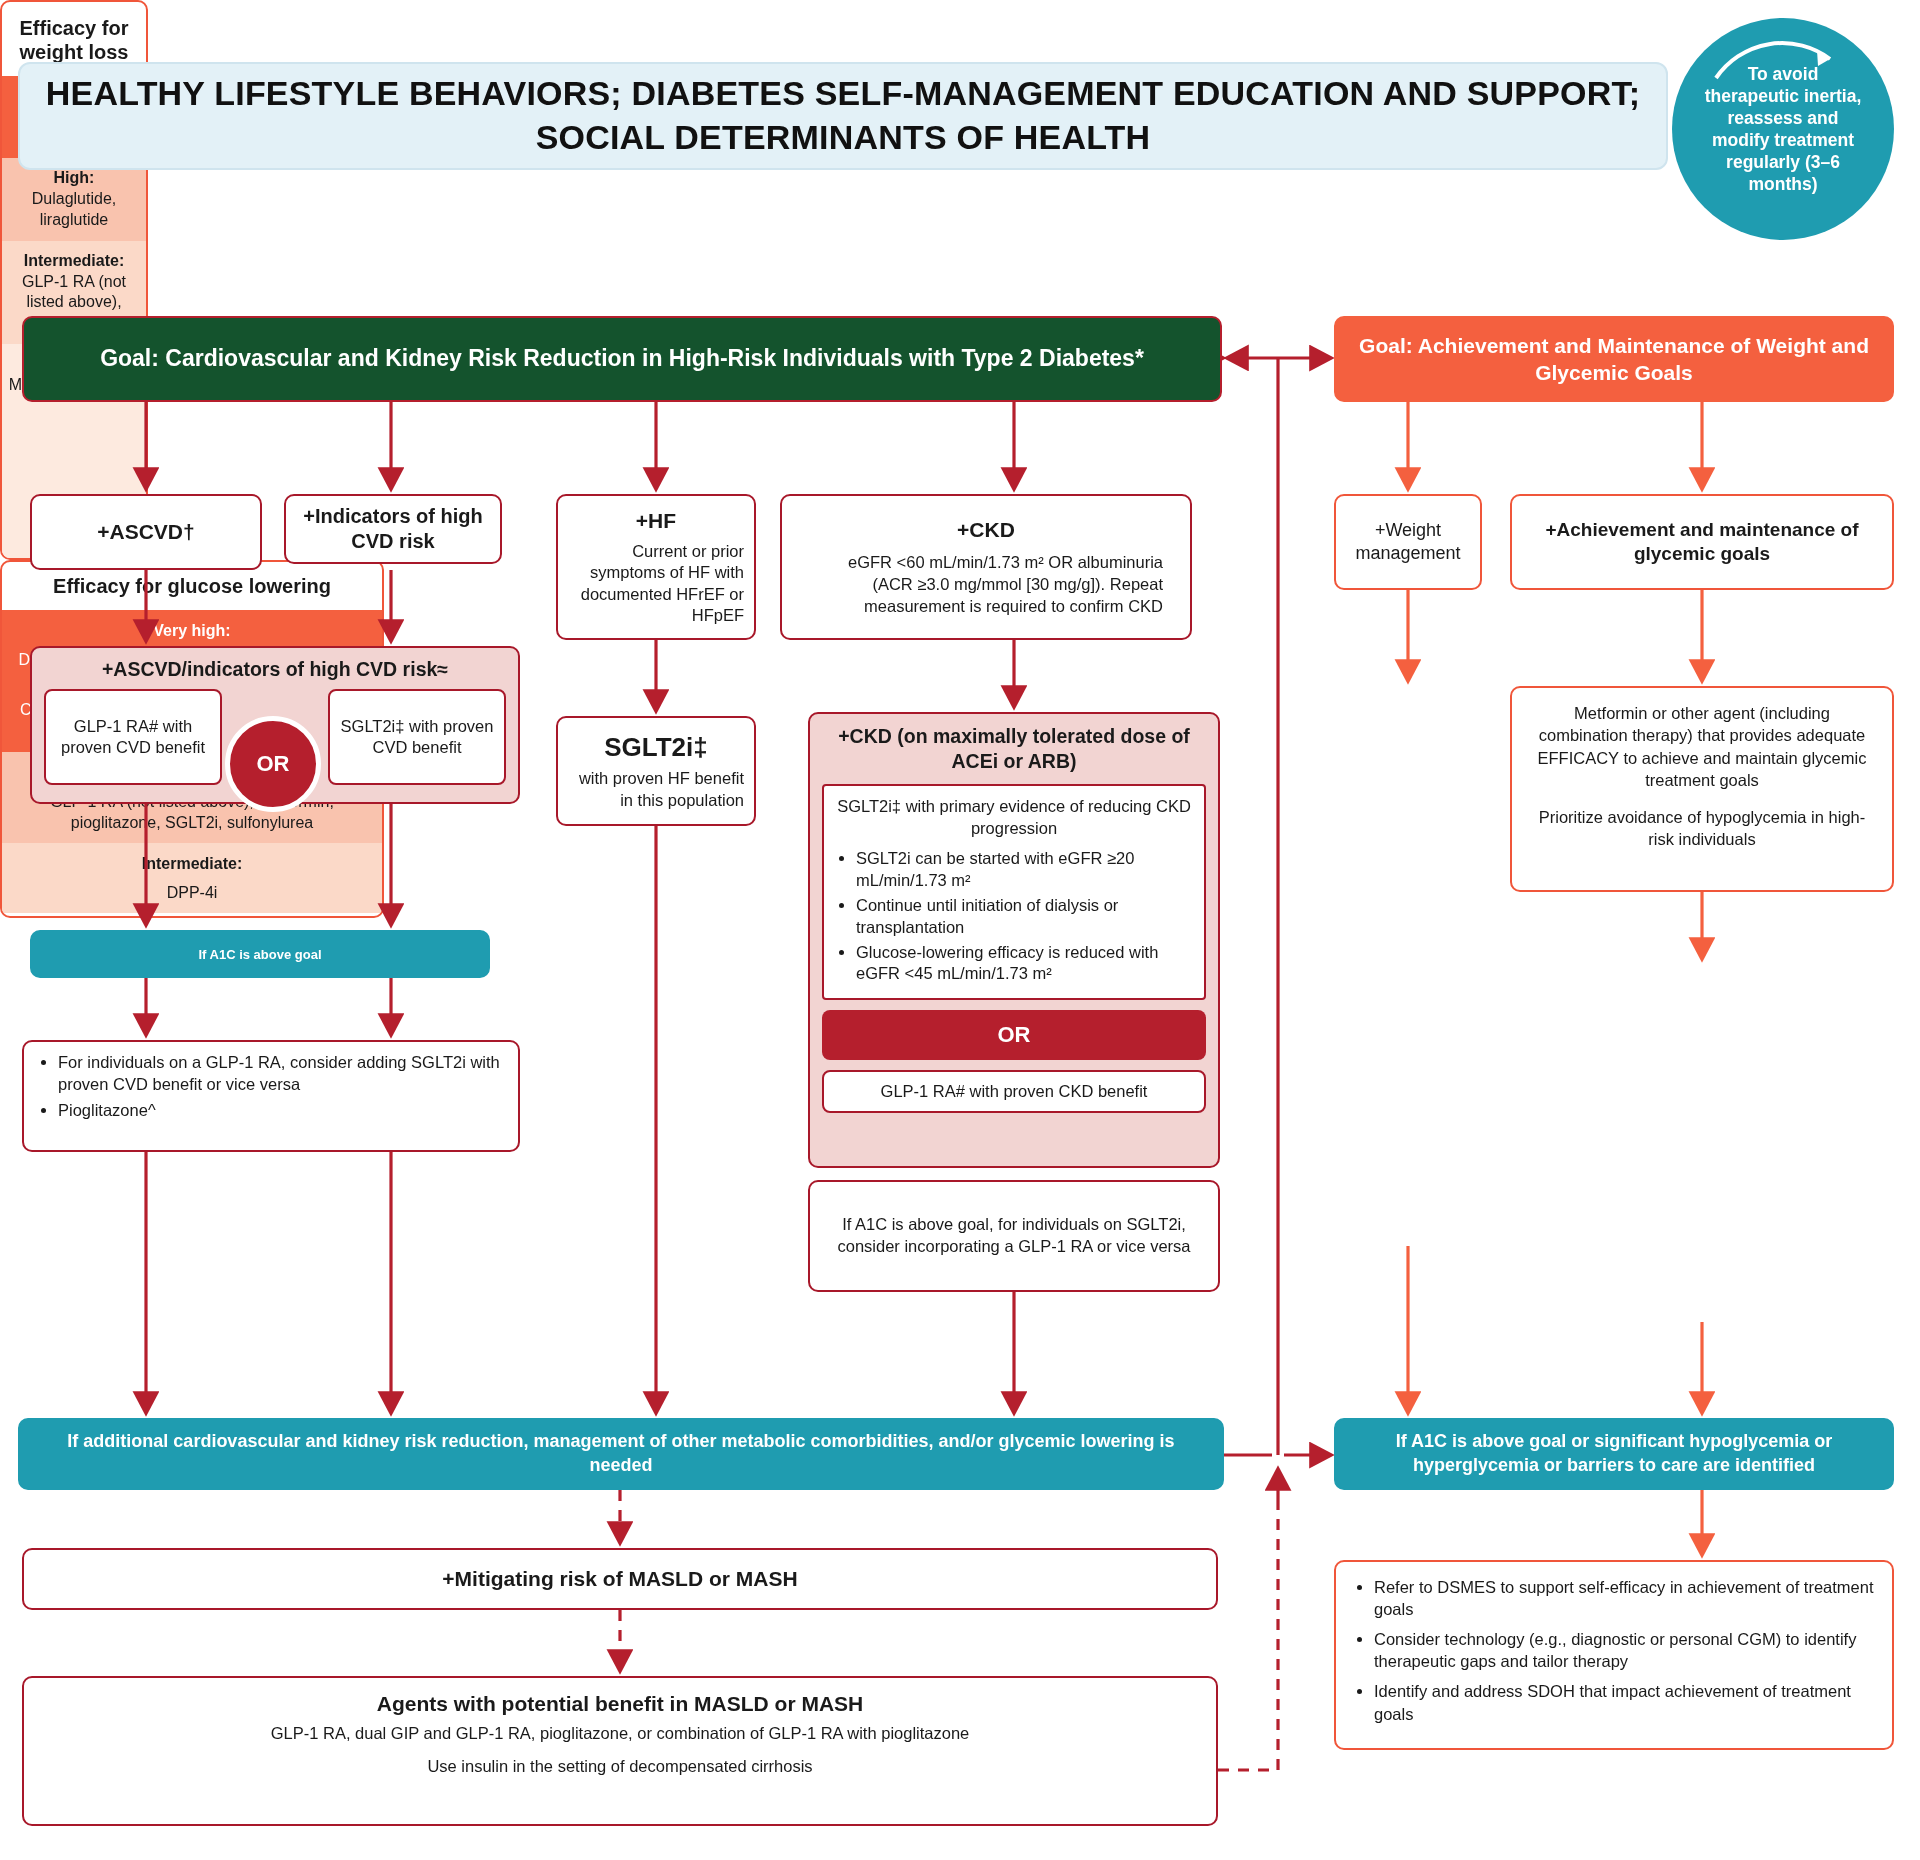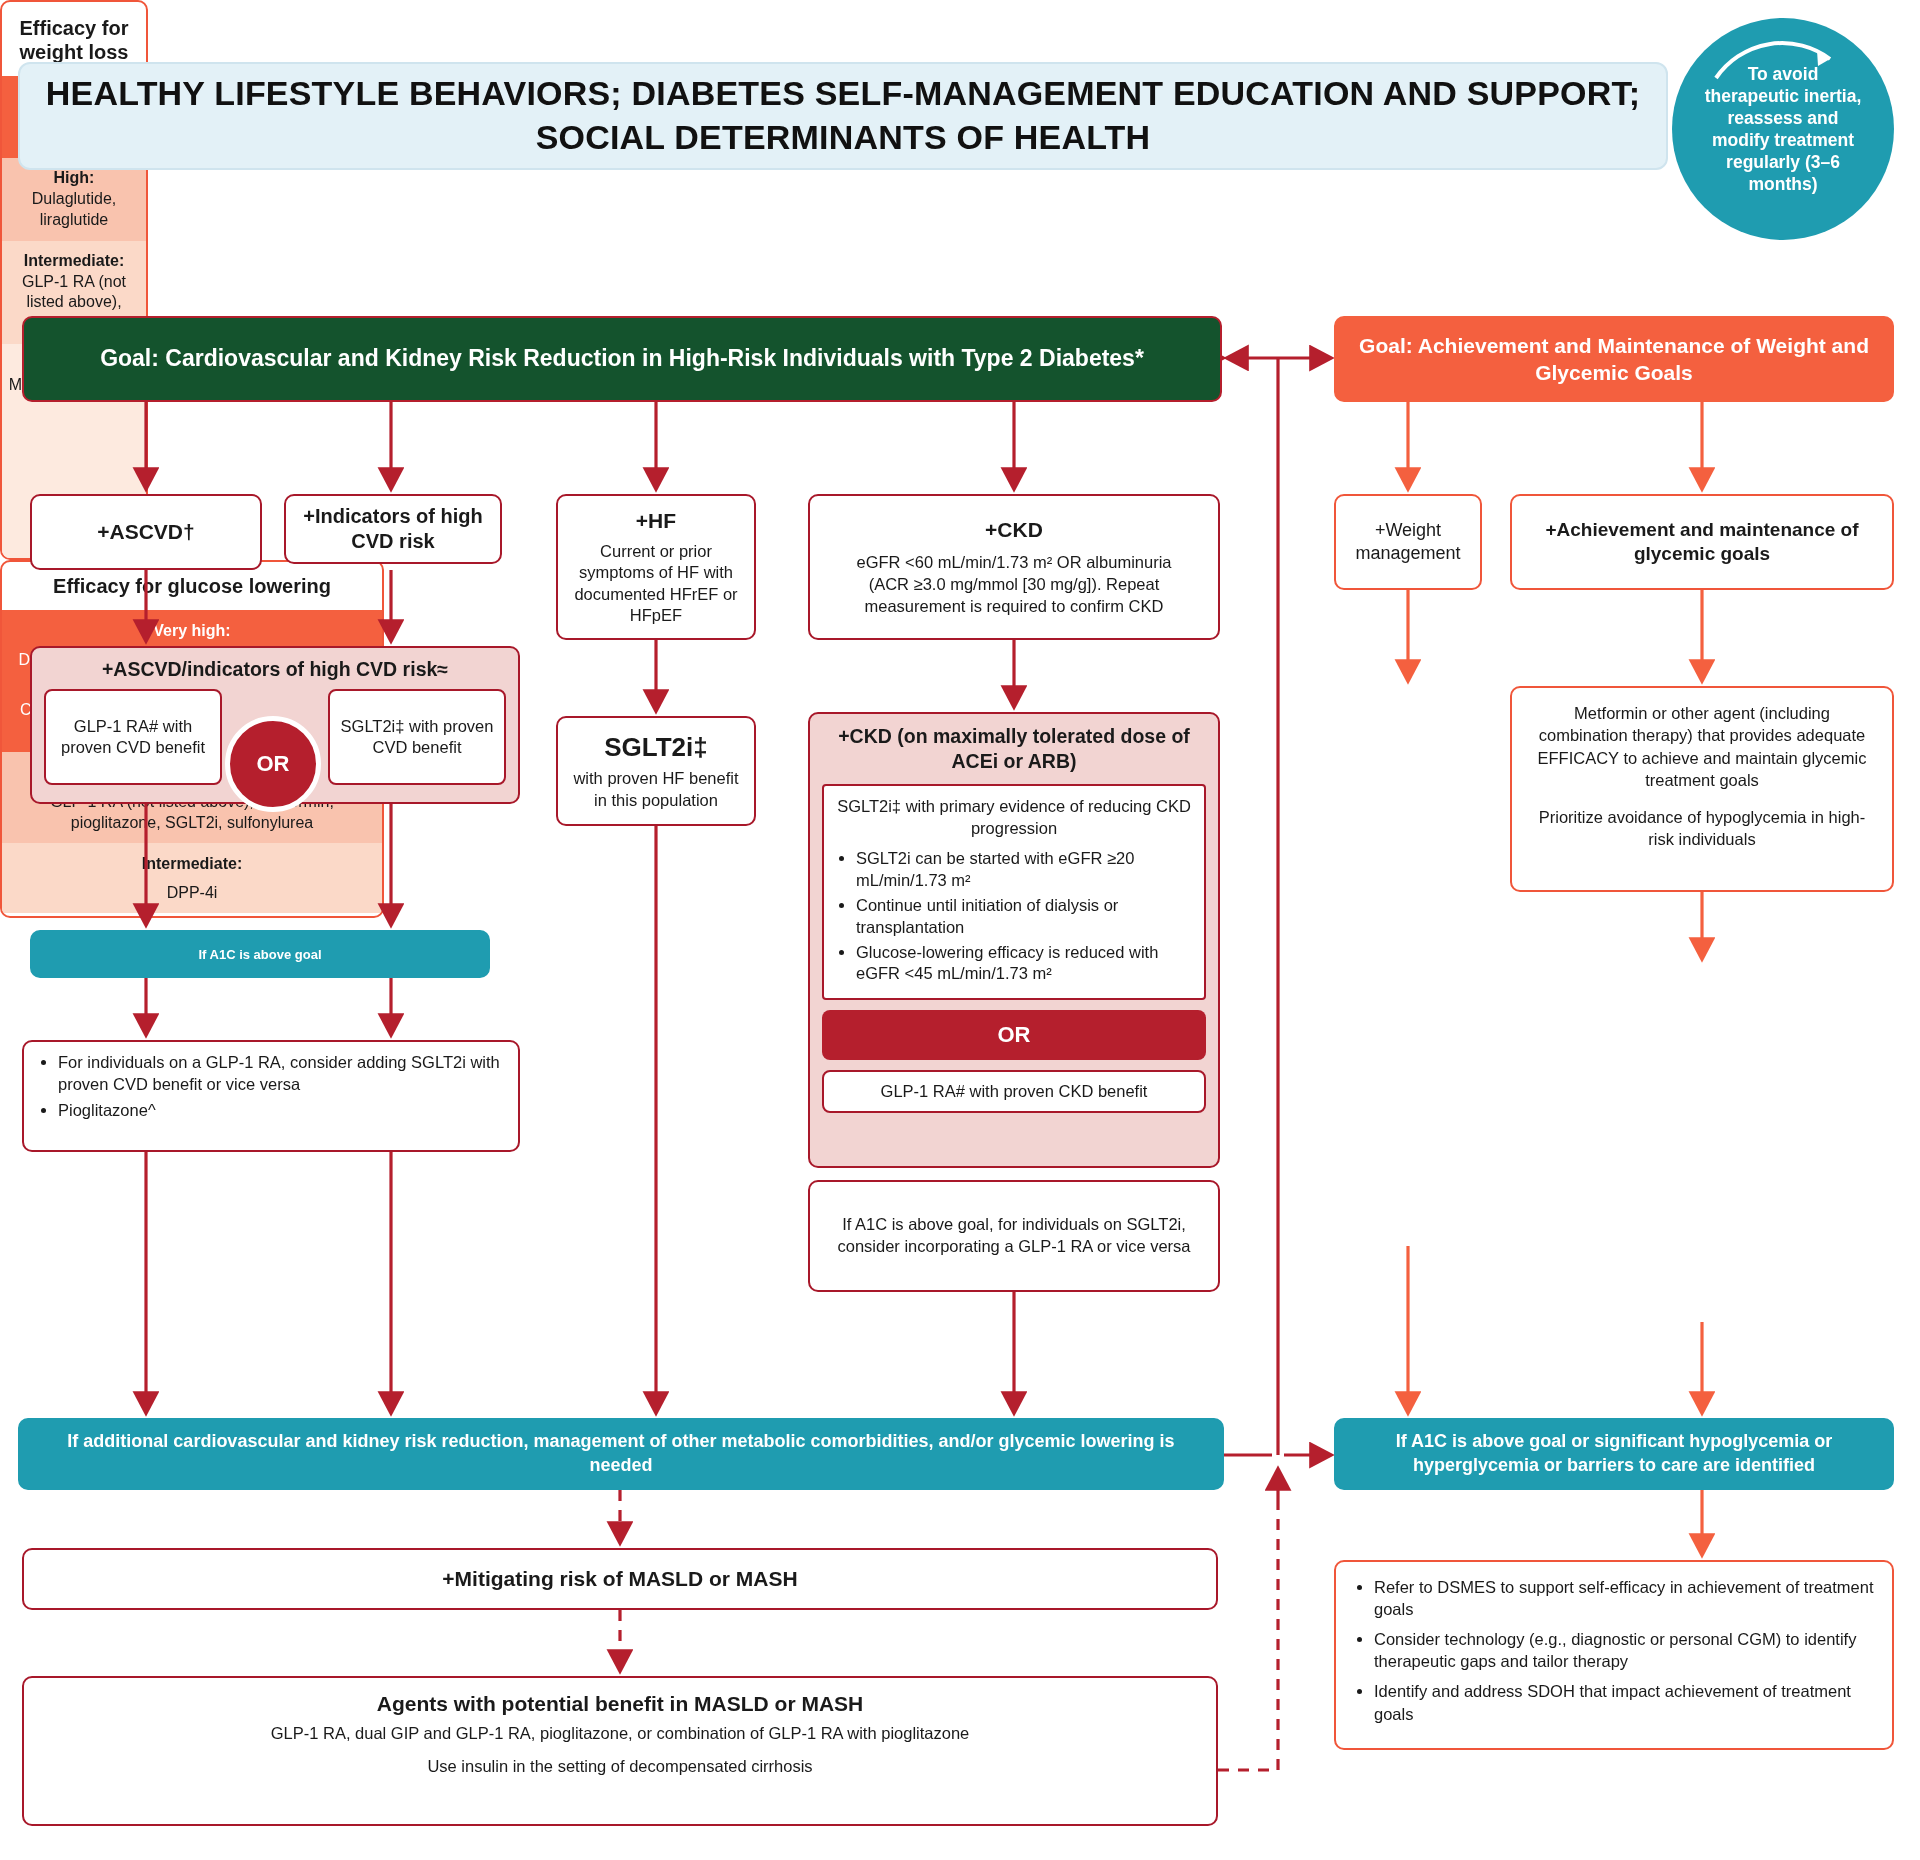--- a/index.html
+++ b/index.html
@@ -16,21 +16,21 @@
   .box { position:absolute; border-radius:10px; }
   .bx-red    { border:2.5px solid #a8182a; background:#ffffff; color:#1a1a1a; }
   .bx-redfill{ background:#14532d; color:#ffffff; border:2.5px solid #b51f2d; }
   .bx-orange { border:2.5px solid #f0563a; background:#ffffff; color:#1a1a1a; }
   .bx-orfill { background:#f4603f; color:#ffffff; border:2.5px solid #f4603f; }
   .bx-teal   { background:#1f9cb0; color:#ffffff; border:2.5px solid #1f9cb0; }
   .bx-lightred { border:2.5px solid #a8182a; background:#f2d4d2; }
   .bx-lightblue { border:2.5px solid #cfe4ee; background:#e3f1f7; }
 
   .center { display:flex; align-items:center; justify-content:center; text-align:center; }
-  .col { display:flex; flex-direction:column; align-items:center; justify-content:center; text-align:center; }
+  .col { display:flex; flex-direction:column; align-items:center; justify-content:center; text-align:right; }
 
   
   #header-banner {
     left:18px; top:62px; width:1650px; height:108px;
     border-radius:12px; padding:0 24px;
     font-size:34px; font-weight:bold; line-height:1.28; letter-spacing:.2px;
     color:#111;
   }
   #reassess-circle {
     position:absolute; left:1672px; top:18px; width:222px; height:222px;
@@ -47,21 +47,21 @@
   #goal-left { left:22px; top:316px; width:1200px; height:86px;
     font-size:23px; font-weight:bold; line-height:1.3; }
   #goal-right { left:1334px; top:316px; width:560px; height:86px;
     font-size:21px; font-weight:bold; line-height:1.3; }
 
   
   #box-ascvd { left:30px; top:494px; width:232px; height:76px; font-size:21px; font-weight:bold; }
   #box-indicators { left:284px; top:494px; width:218px; height:70px; font-size:20px; font-weight:bold; line-height:1.25; }
   #box-hf { left:556px; top:494px; width:200px; height:146px; font-size:16.5px; line-height:1.3; padding:8px 10px; }
   #box-hf .hd { font-size:21px; font-weight:bold; margin-bottom:6px; }
-  #box-ckd { left:808px; top:494px; width:412px; height:146px; font-size:16.5px; line-height:1.35; padding:10px 27px; }
+  #box-ckd { left:780px; top:494px; width:412px; height:146px; font-size:16.5px; line-height:1.35; padding:10px 27px; }
   #box-ckd .hd { font-size:21px; font-weight:bold; margin-bottom:6px; }
 
   #box-ascvd-combo { left:30px; top:646px; width:490px; height:158px; padding:10px 12px; }
   #box-ascvd-combo .hd { font-size:19.5px; font-weight:bold; text-align:center; width:100%; margin-bottom:8px;}
   .inner-white { background:#fff; border:2px solid #a8182a; border-radius:8px;
      font-size:16.5px; line-height:1.28; text-align:center; padding:8px 6px; }
   #or-badge-1 {
     position:absolute; left:225px; top:716px; width:96px; height:96px; border-radius:50%;
     background:#b51f2d; color:#fff; font-weight:bold; font-size:22px;
     display:flex; align-items:center; justify-content:center; z-index:5;

